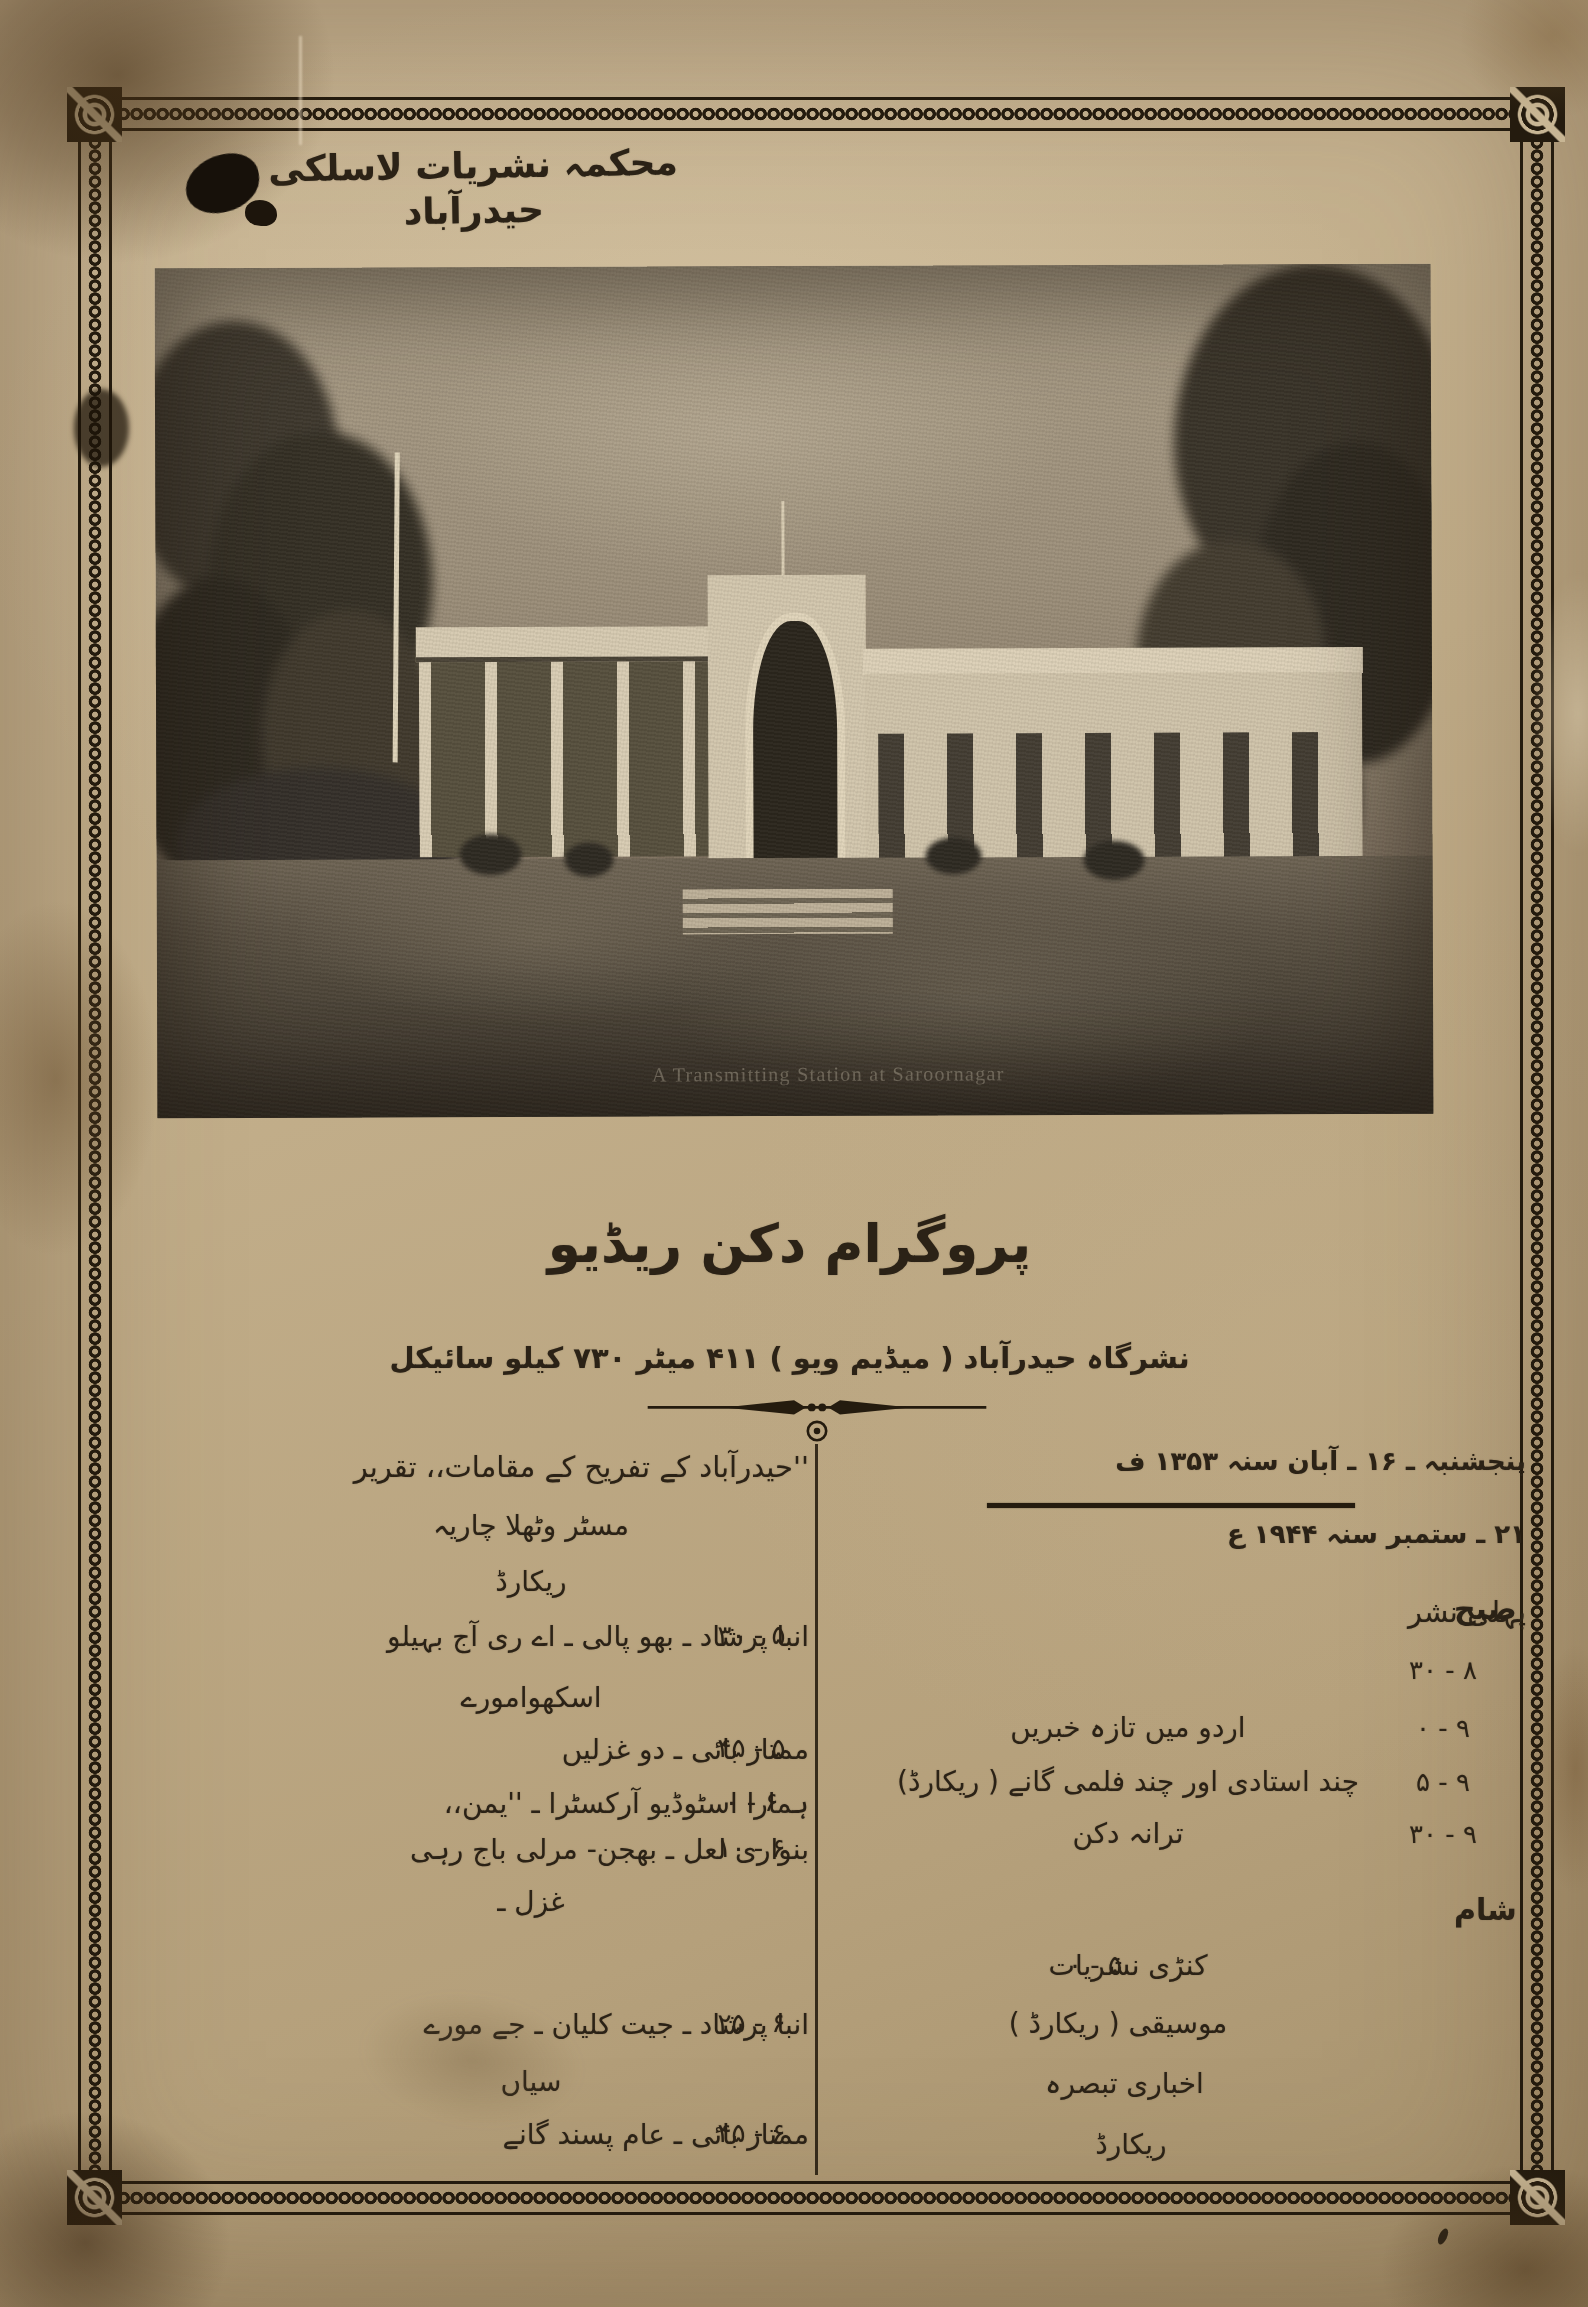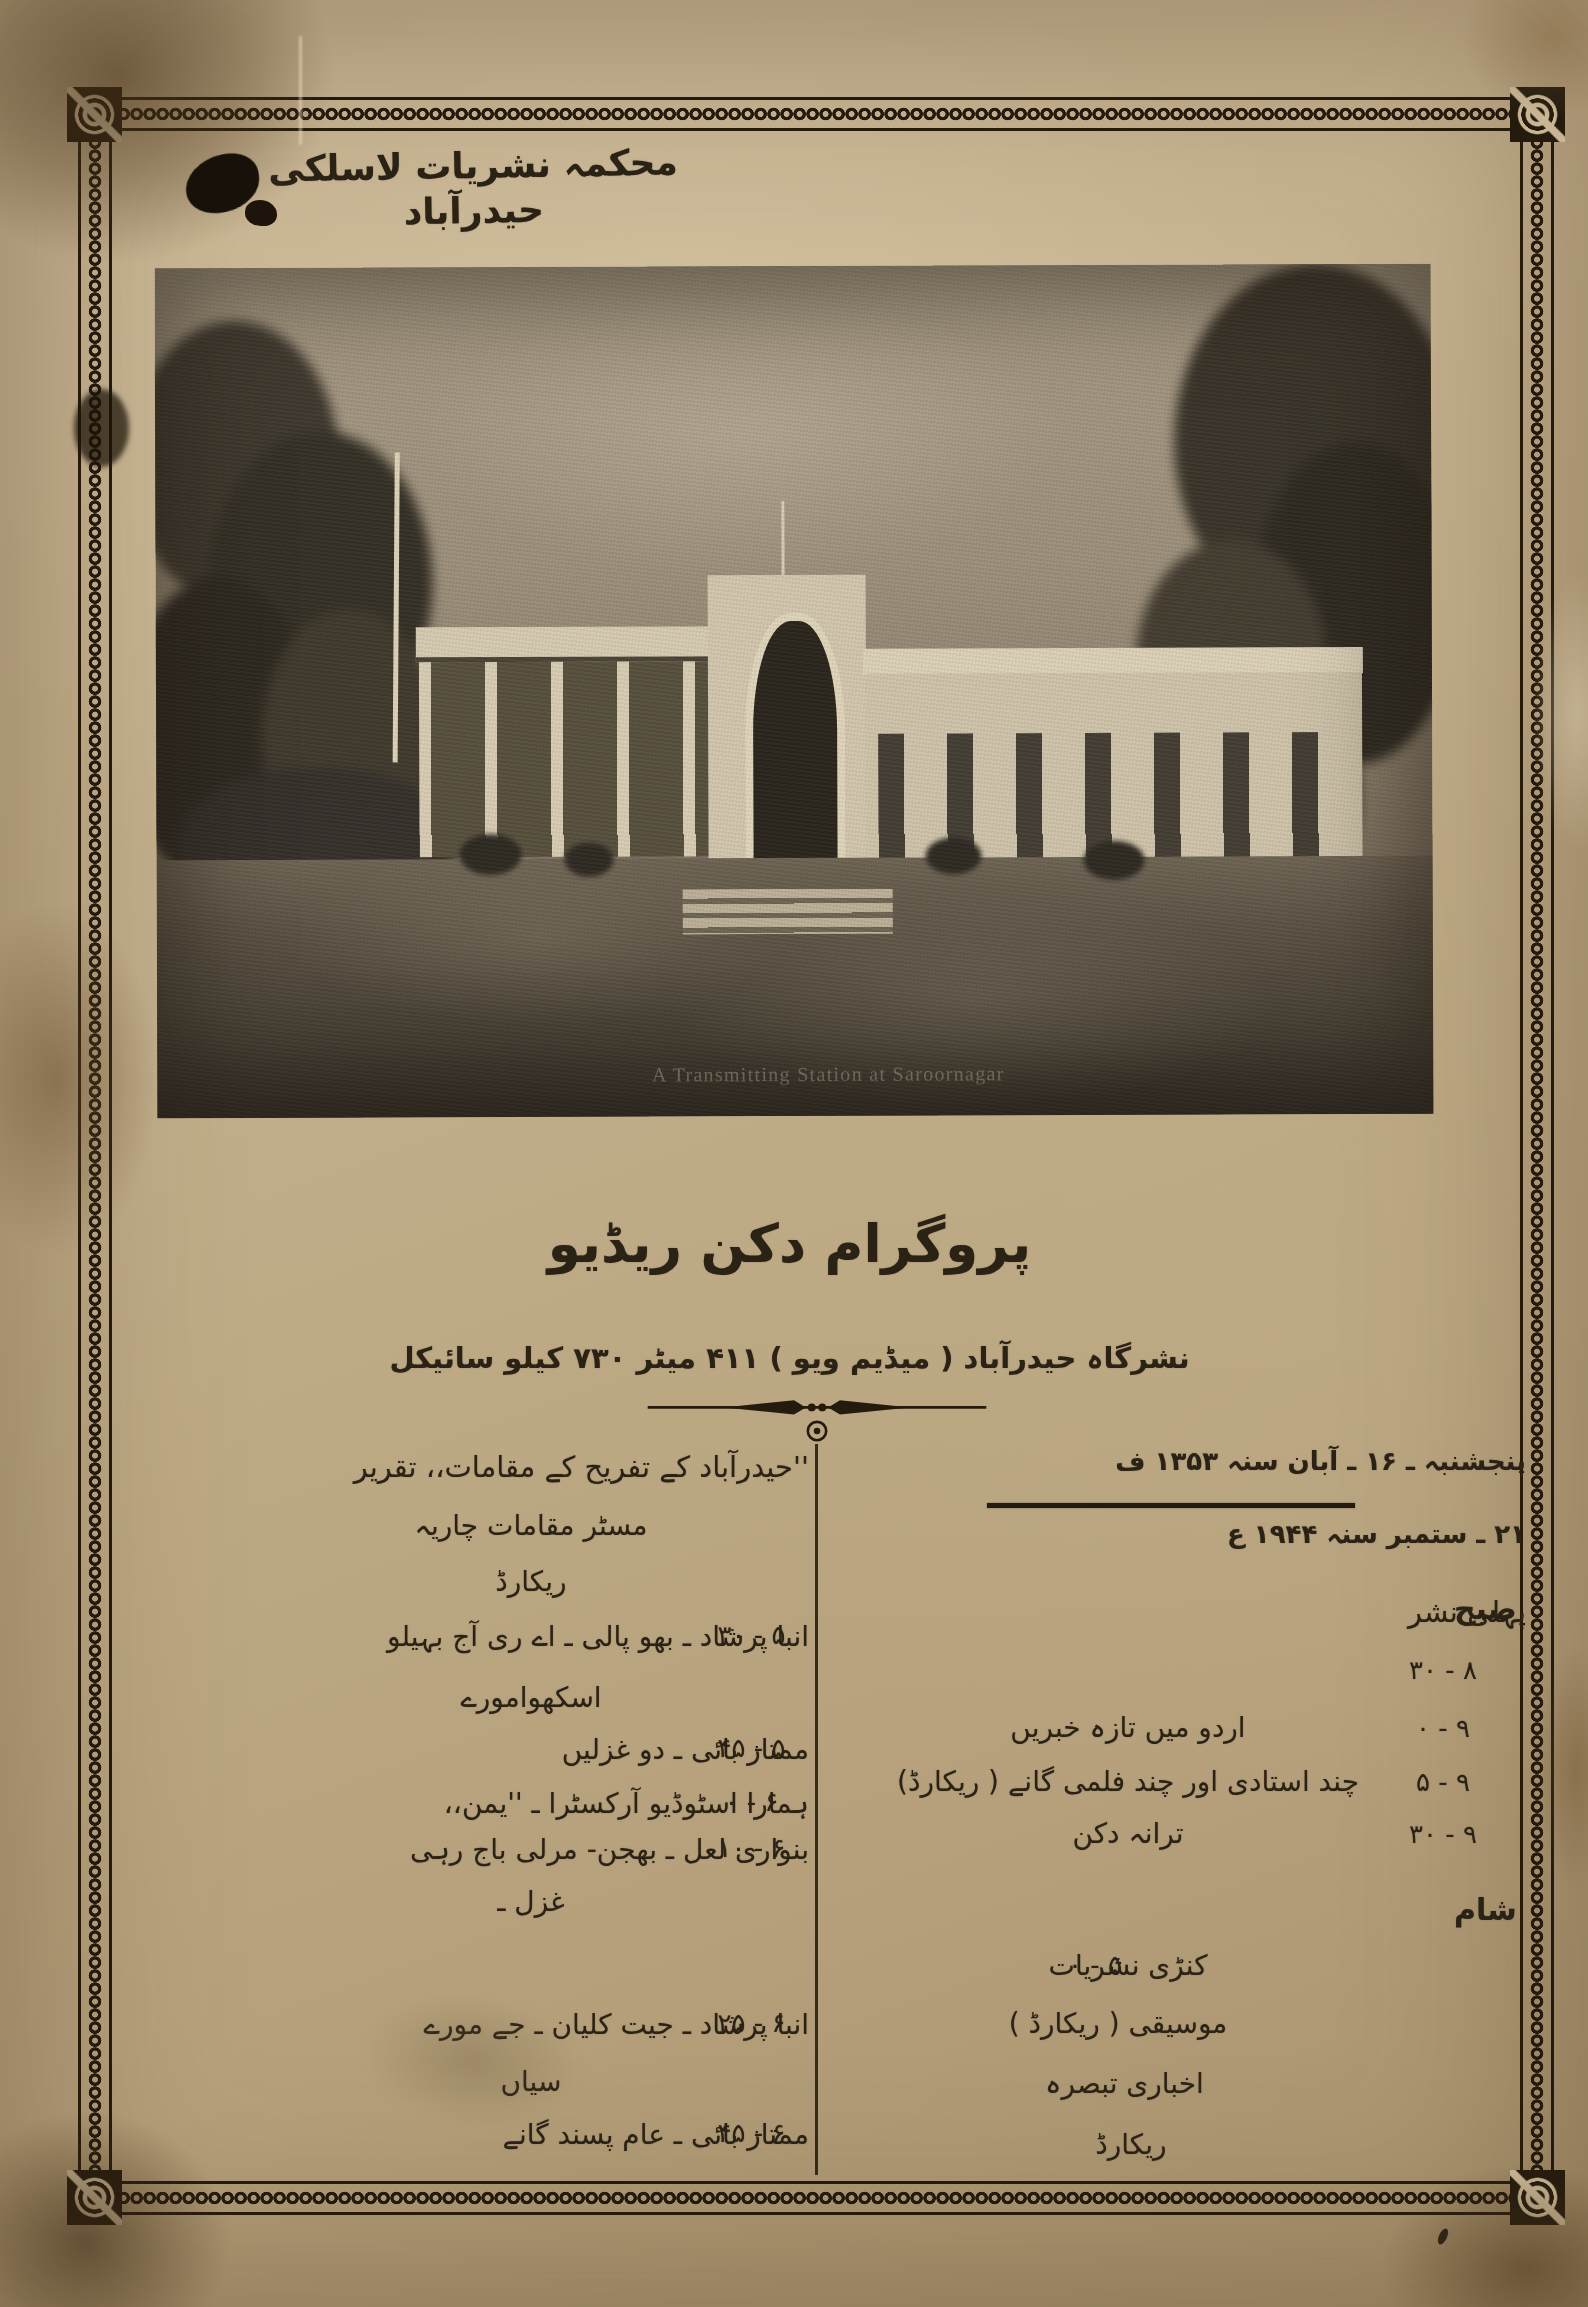--- a/index.html
+++ b/index.html
@@ -187,21 +187,21 @@
     <div class="rrow" style="top:687px;">
       <span class="rtext" style="margin:0 145px 0 39px;">ریکارڈ</span>
     </div>
   </div>
 
   <div class="col urdu" style="left:109px; top:1440px; width:700px; height:743px;">
     <div class="lrow" style="top:9.2px;">
         <div class="lhead1">''حیدرآباد کے تفریح کے مقامات،، تقریر</div>
       </div>
     <div class="lrow" style="top:68px;">
-        <div class="lheadc">مسٹر مقامات چاریہ</div>
+        <div class="lheadc">مسٹر وٹھلا چاریہ</div>
       </div>
     <div class="lrow" style="top:124px;">
         <div class="lheadc">ریکارڈ</div>
       </div>
 
     <div class="lrow" style="top:179px;">
       <span class="ltime">۵ - ۳۰</span>
       <div class="ltext">انبا پرشاد ـ بھو پالی ـ اے ری آج بہیلو</div>
       <div class="ltext lline2" style="margin-top:26px;">اسکھوامورے</div>
     </div>

